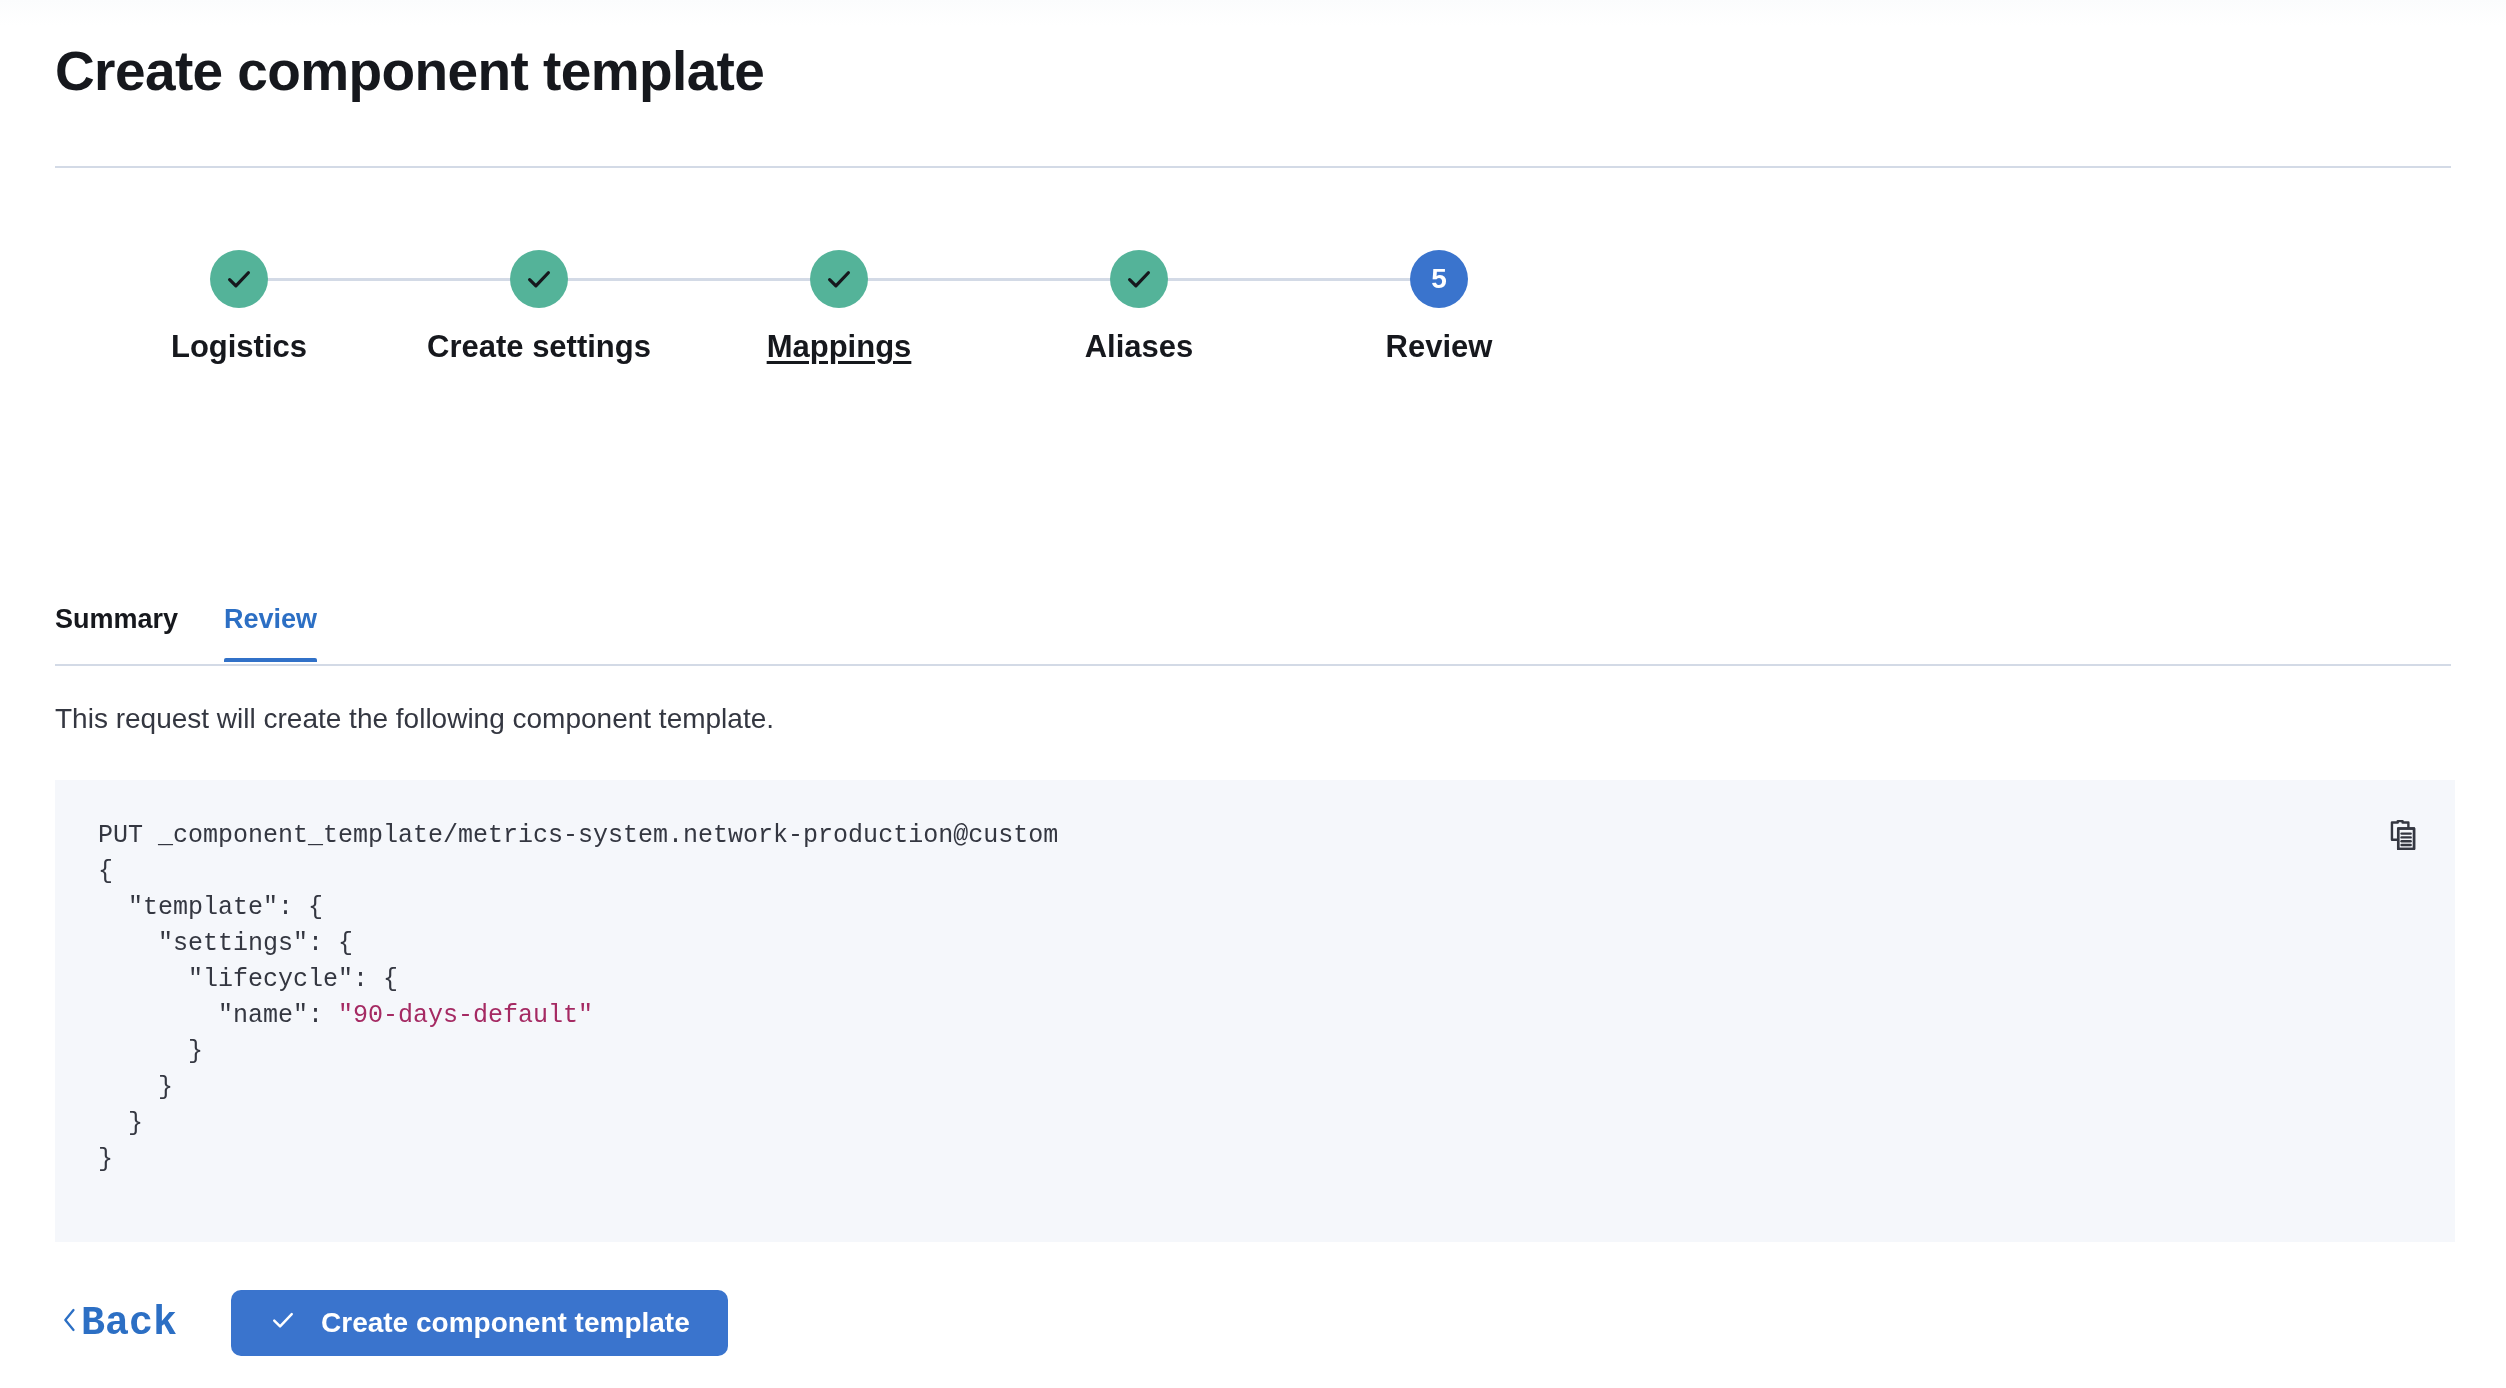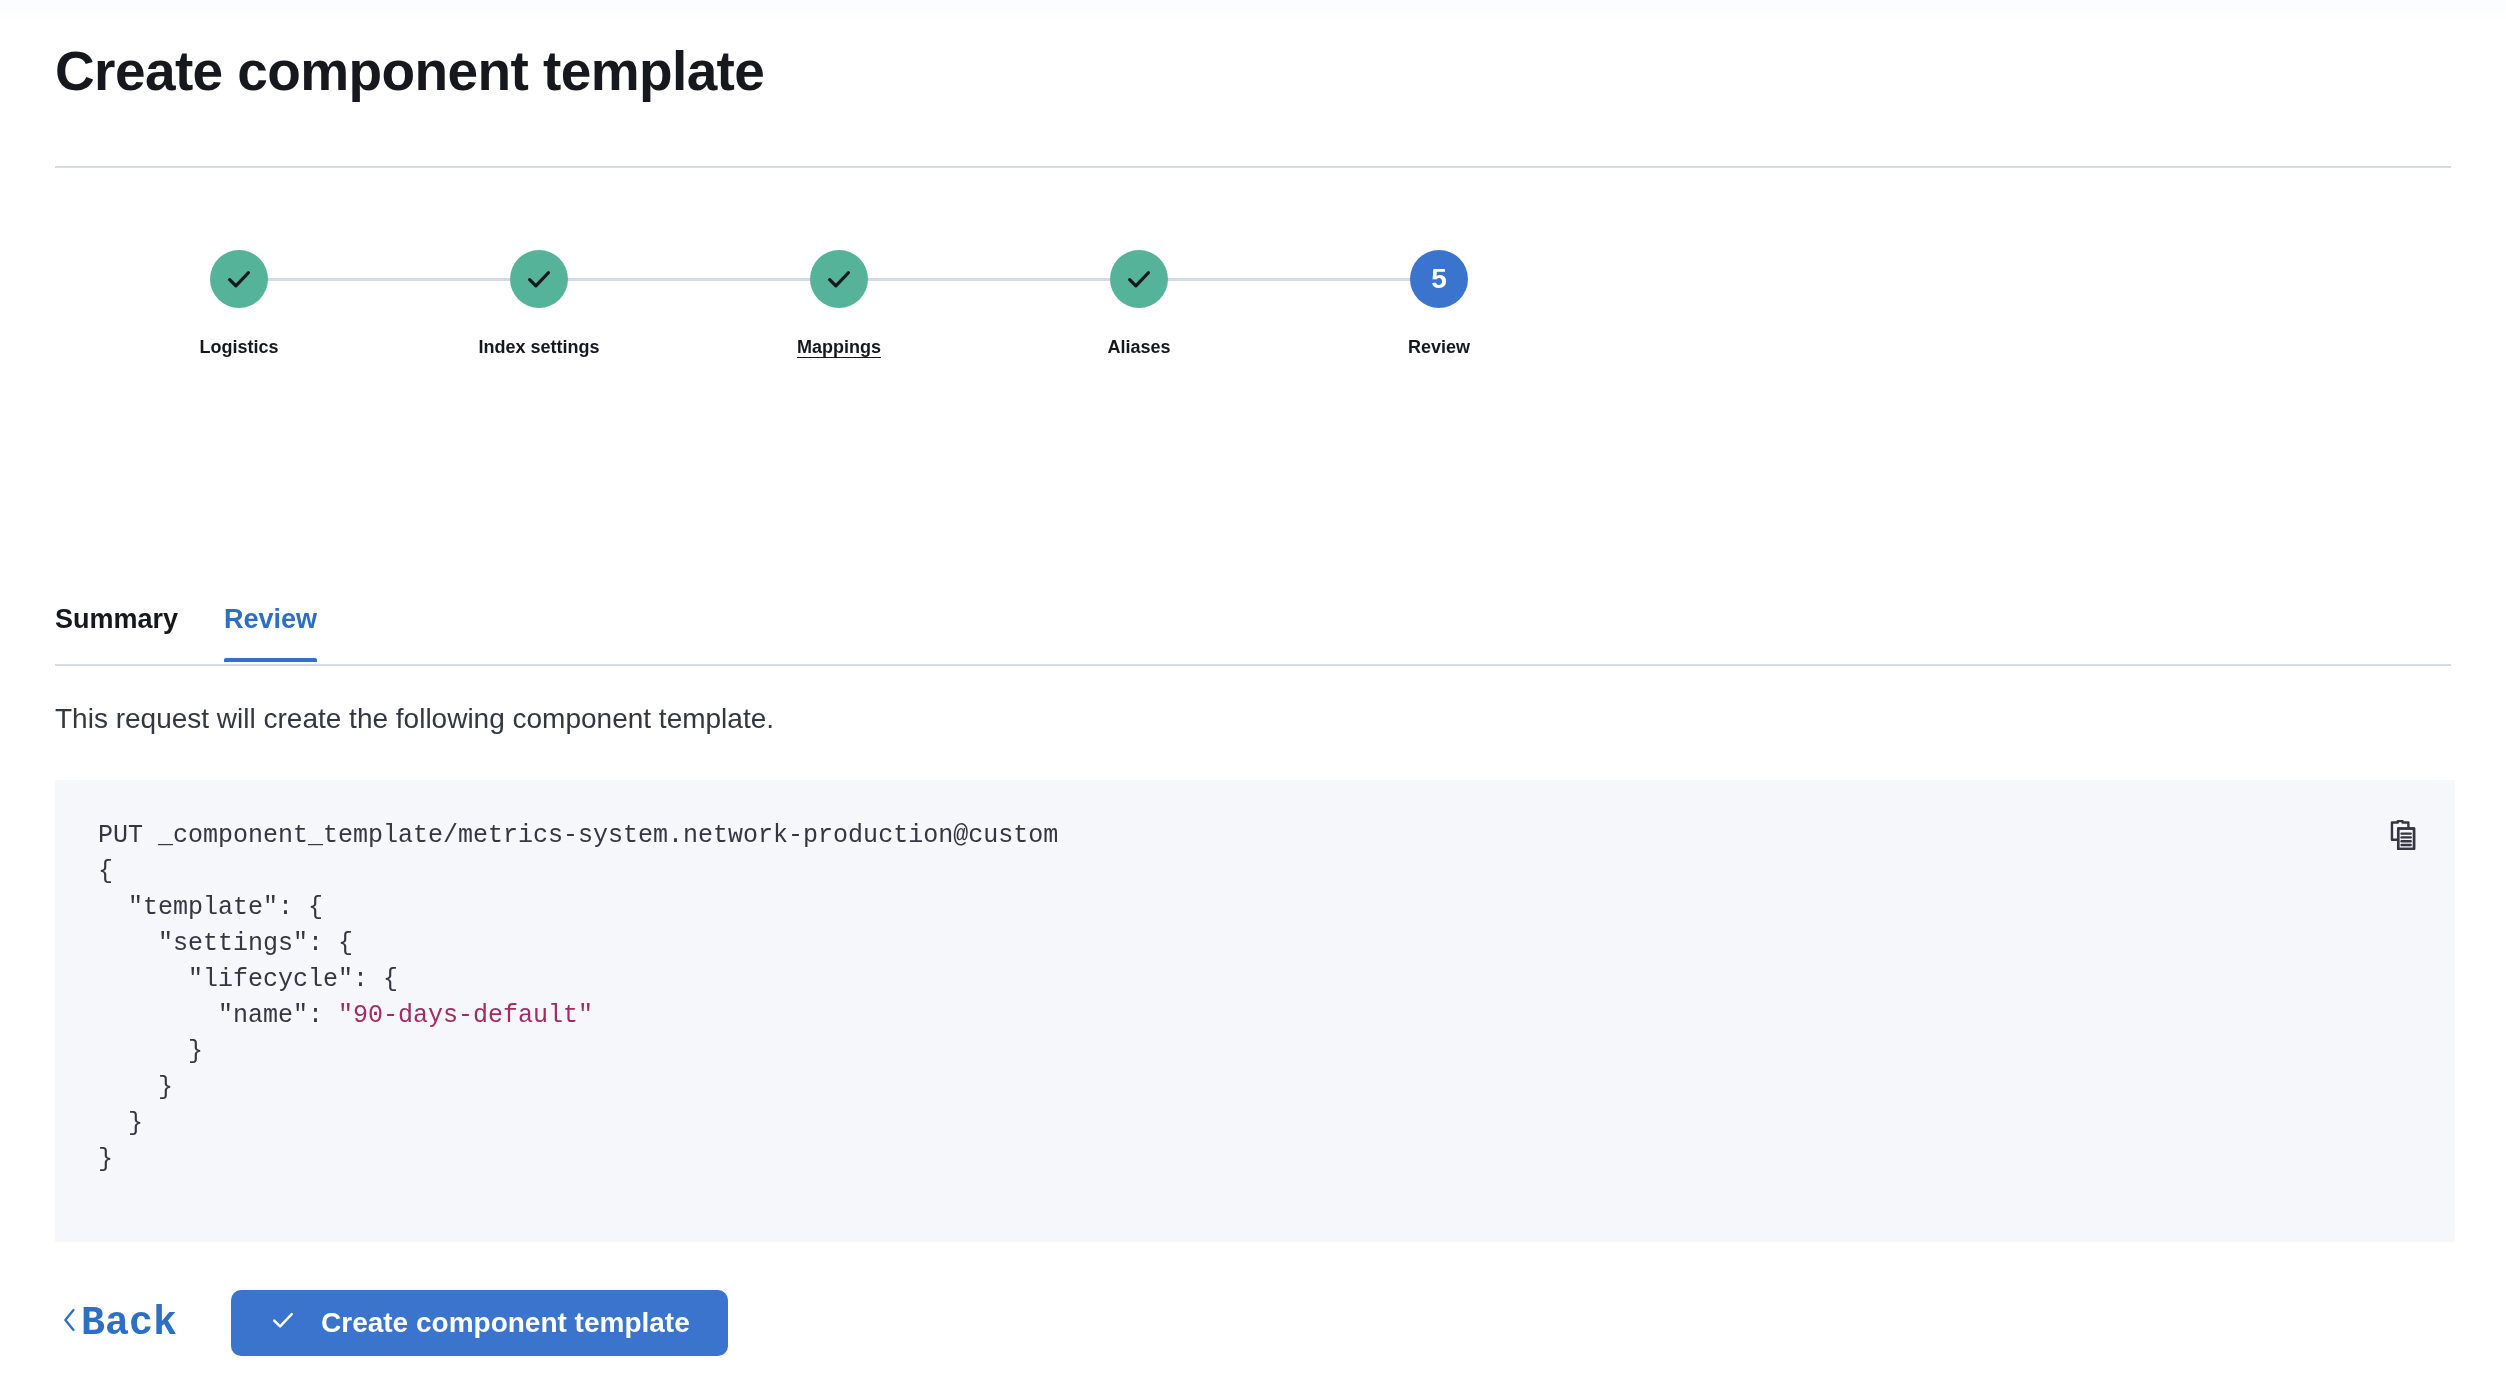--- a/index.html
+++ b/index.html
@@ -78,21 +78,21 @@
 
   .step-number {
     font-size: 28px;
     font-weight: 600;
     color: #ffffff;
     line-height: 1;
   }
 
   .step-label {
     margin-top: 23px;
-    font-size: 18px;
+    font-size: 31px;
     line-height: 32px;
     font-weight: 700;
     color: #16181d;
     white-space: nowrap;
   }
   .step-label.underlined { text-decoration: underline; text-underline-offset: 4px; }
 
   .step-connector {
     position: absolute;
     top: 28px;
@@ -266,21 +266,21 @@
     </div>
 
     <div class="step" style="left:484px;">
       <div class="step-circle">
         <span>
           <svg width="30" height="30" viewBox="0 0 24 24" fill="none" stroke="#16181d" stroke-width="2.6" stroke-linecap="round" stroke-linejoin="round">
               <polyline points="4.5,12.5 9.5,17.5 19.5,7"></polyline>
             </svg>
         </span>
       </div>
-      <div class="step-label">Index settings</div>
+      <div class="step-label">Create settings</div>
     </div>
 
     <div class="step" style="left:784px;">
       <div class="step-circle">
         <span>
           <svg width="30" height="30" viewBox="0 0 24 24" fill="none" stroke="#16181d" stroke-width="2.6" stroke-linecap="round" stroke-linejoin="round">
               <polyline points="4.5,12.5 9.5,17.5 19.5,7"></polyline>
             </svg>
         </span>
       </div>

